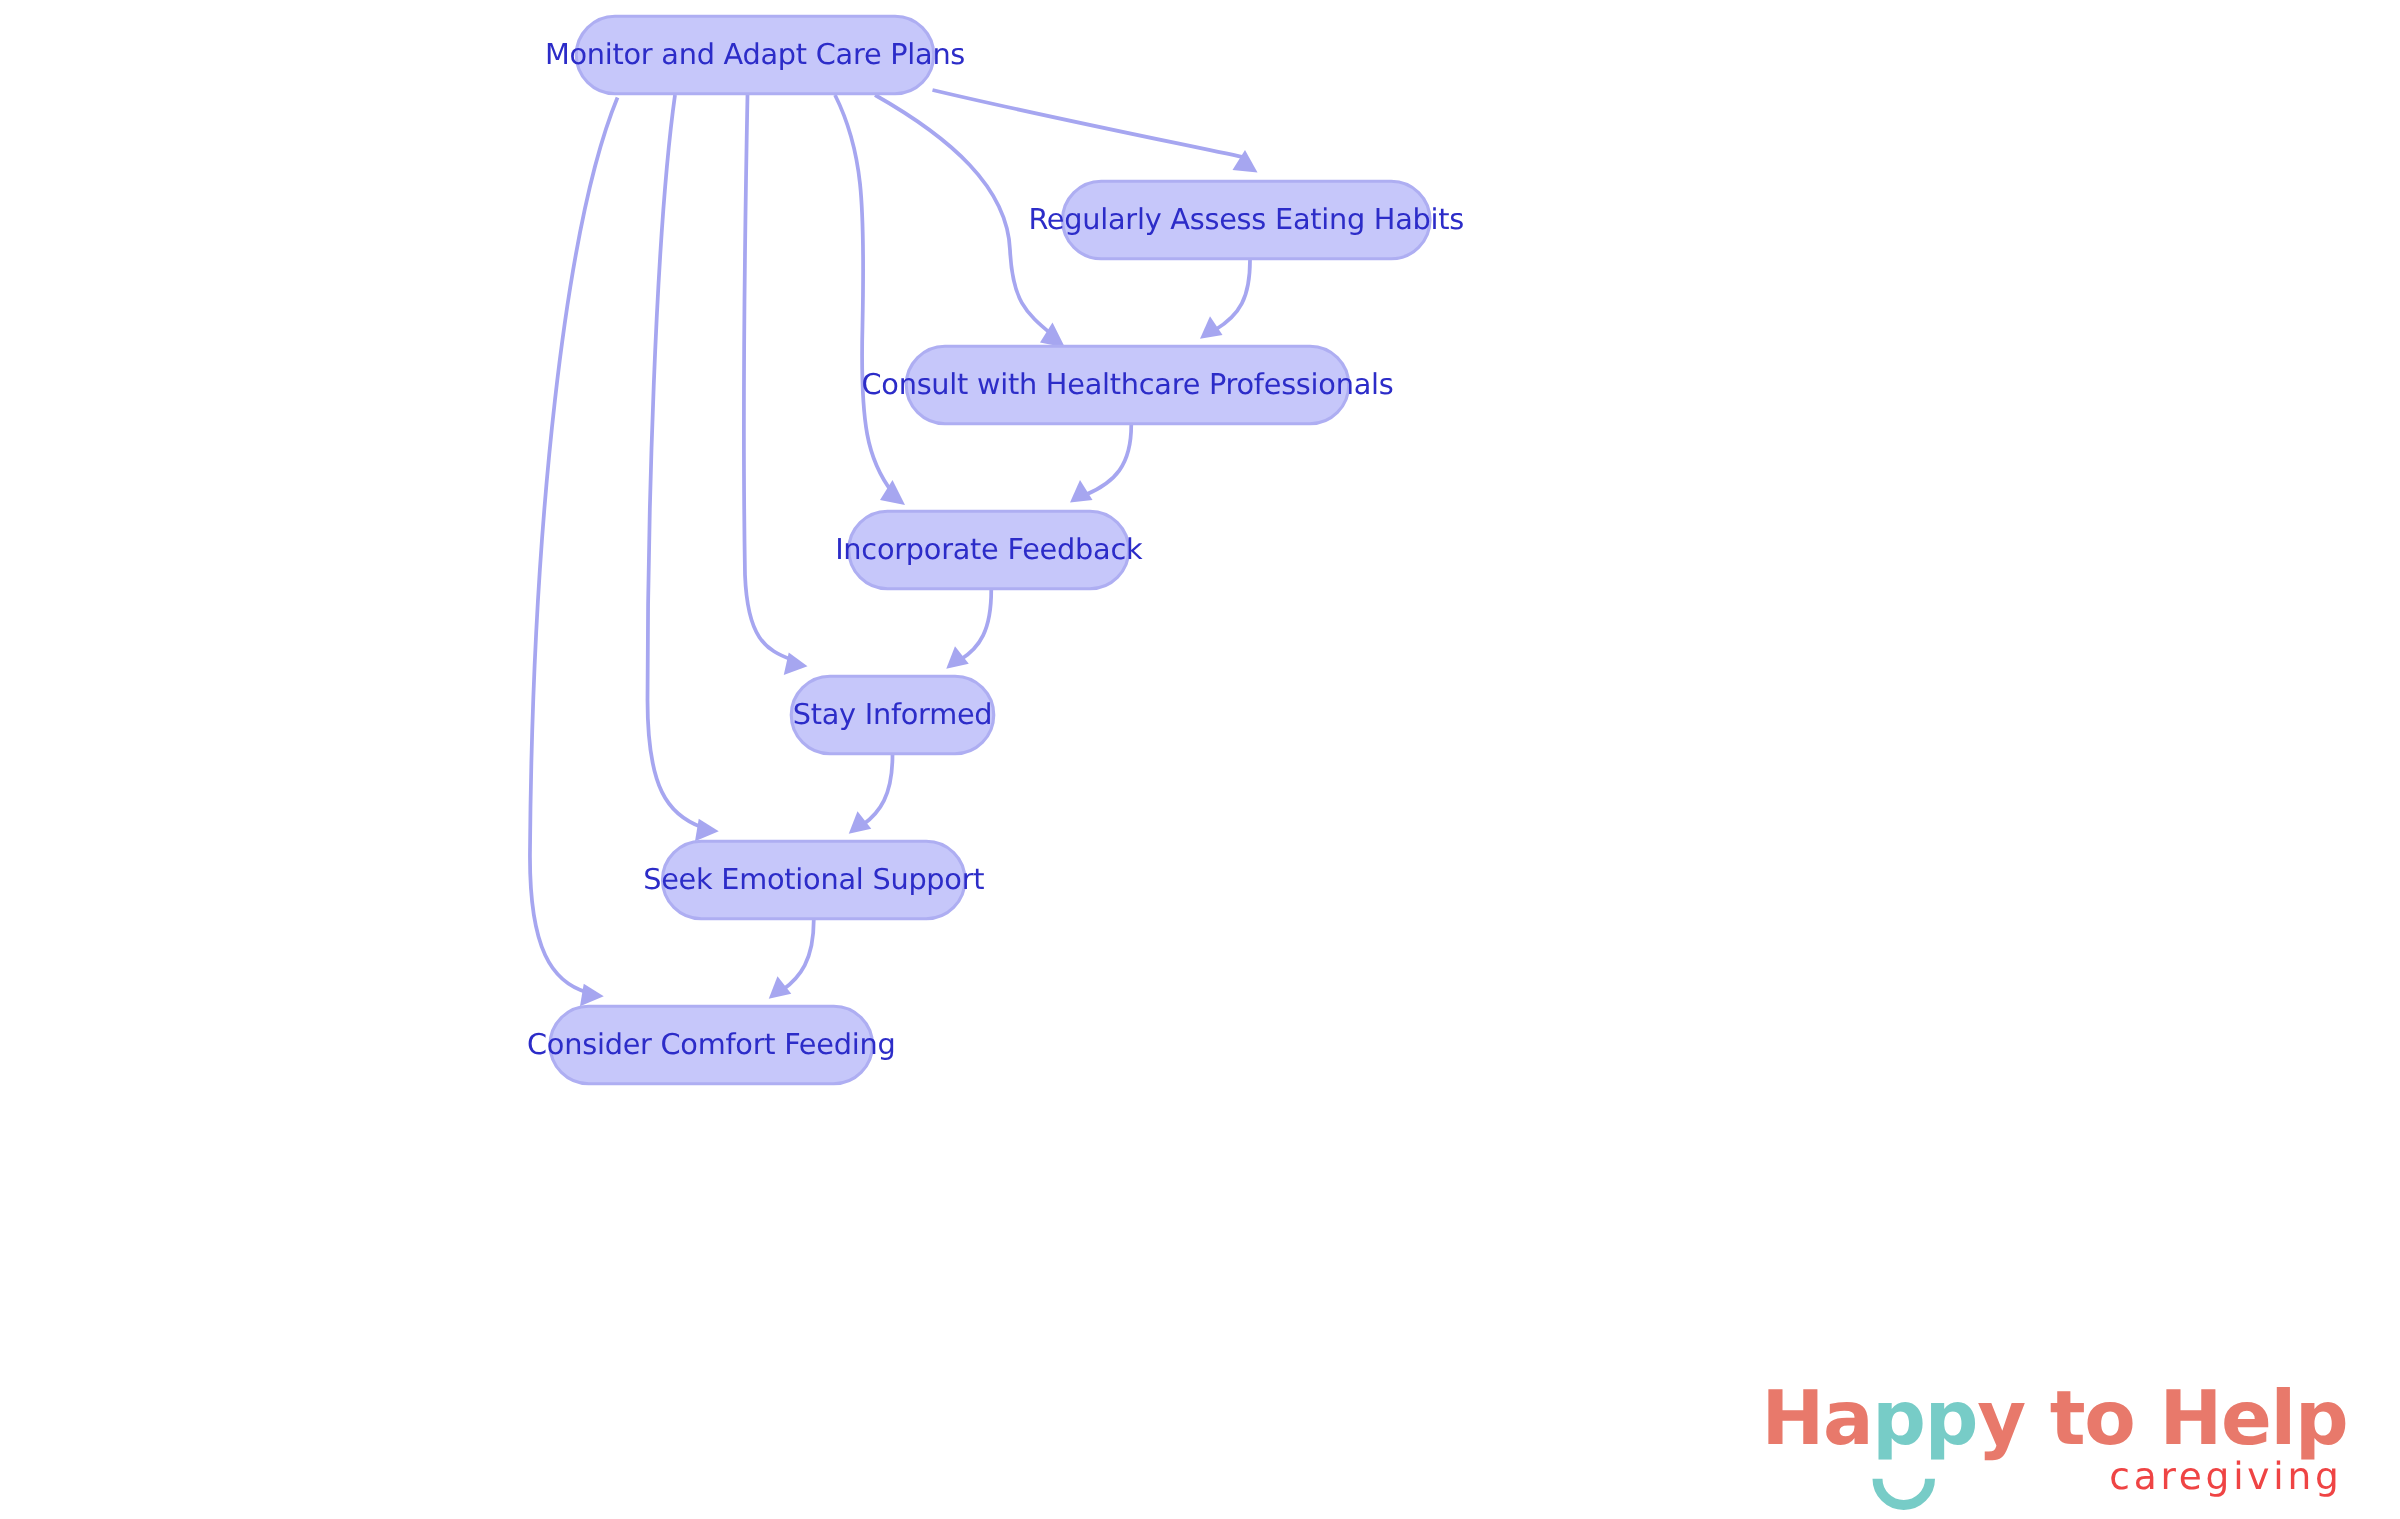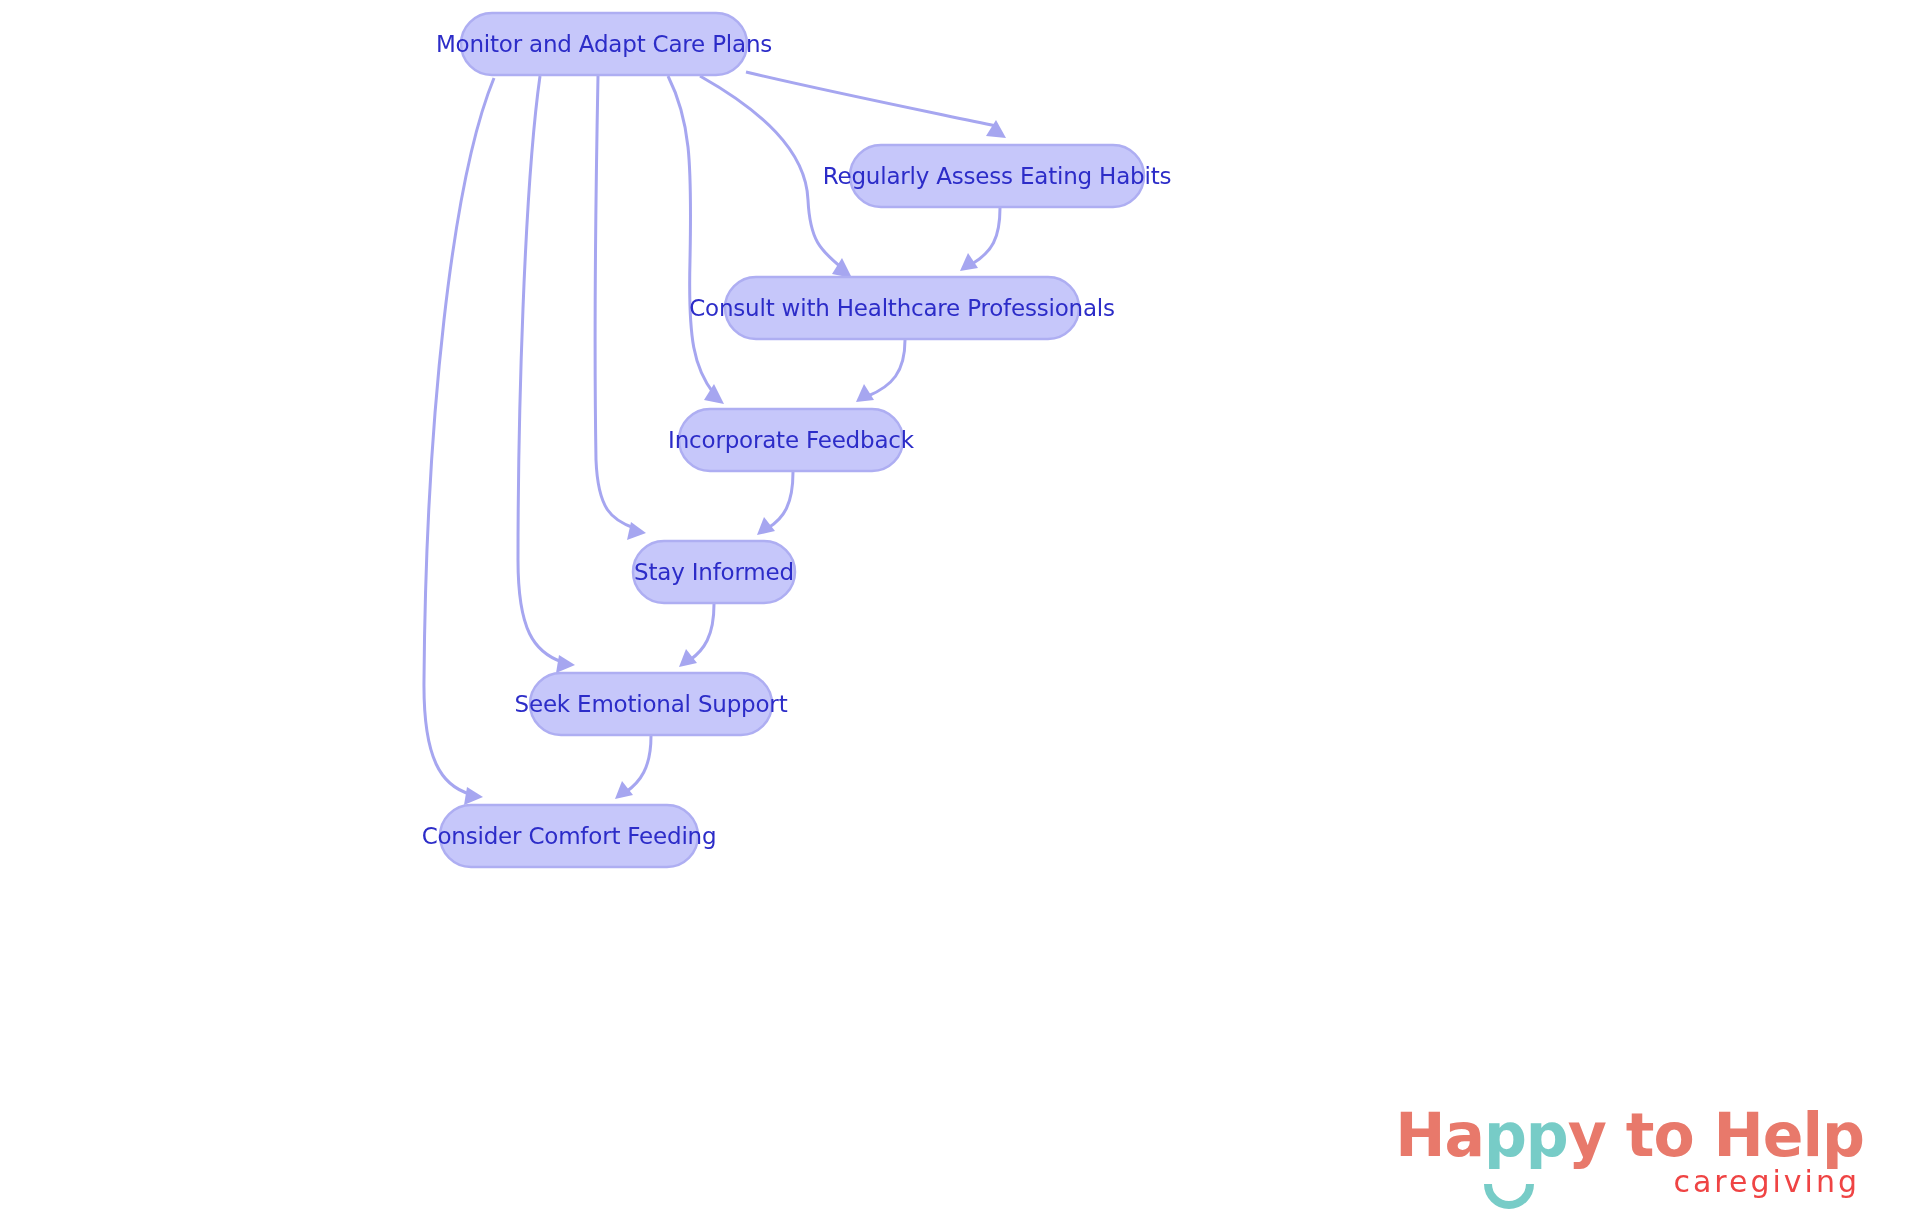--- a/index.html
+++ b/index.html
@@ -38,21 +38,21 @@
   .node-text {
     fill: #2C2CC8;
     font-family: "DejaVu Sans", "Liberation Sans", sans-serif;
     font-size: 23px;
     text-anchor: middle;
     dominant-baseline: middle;
     letter-spacing: -0.2px;
   }
   #brand-logo {
     position: absolute;
-    right: 56px;
+    right: 42px;
     bottom: 18px;
     text-align: right;
     user-select: none;
   }
   .logo-main {
     font-family: "DejaVu Sans", "Liberation Sans", sans-serif;
     font-size: 60px;
     font-weight: bold;
     letter-spacing: -1px;
     line-height: 1;

